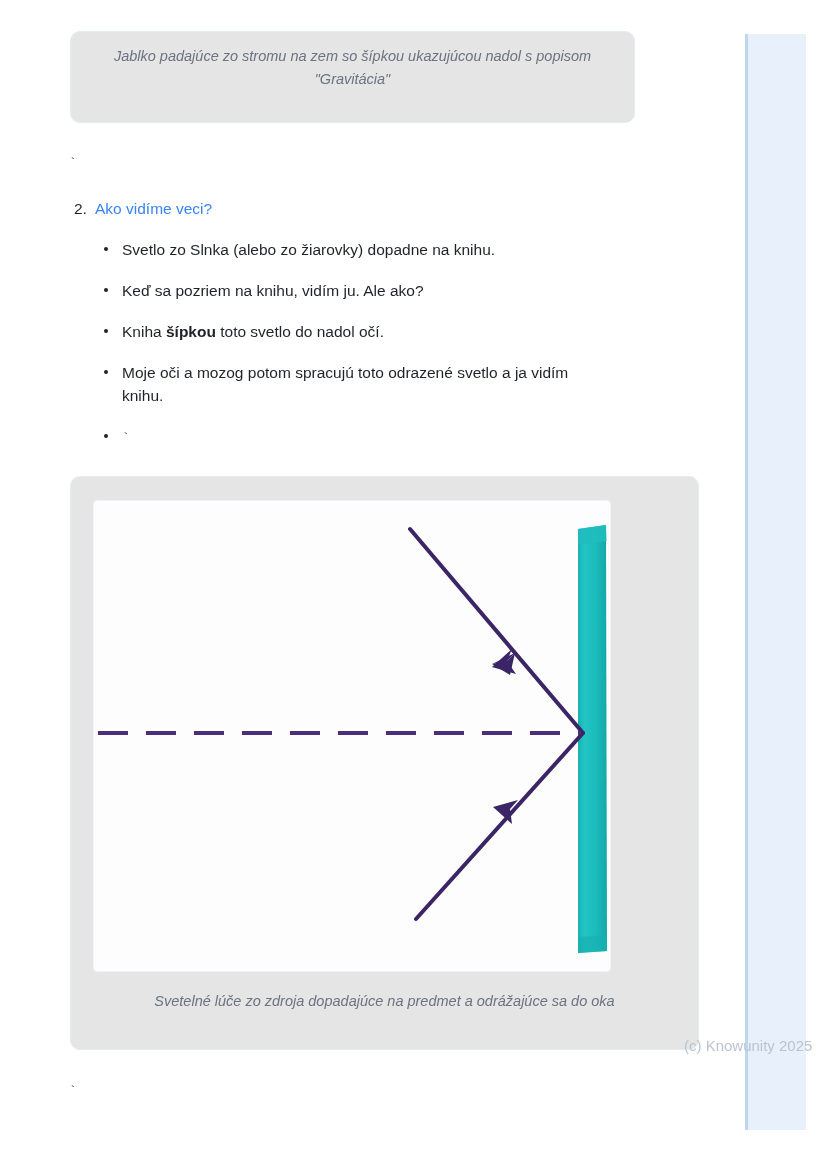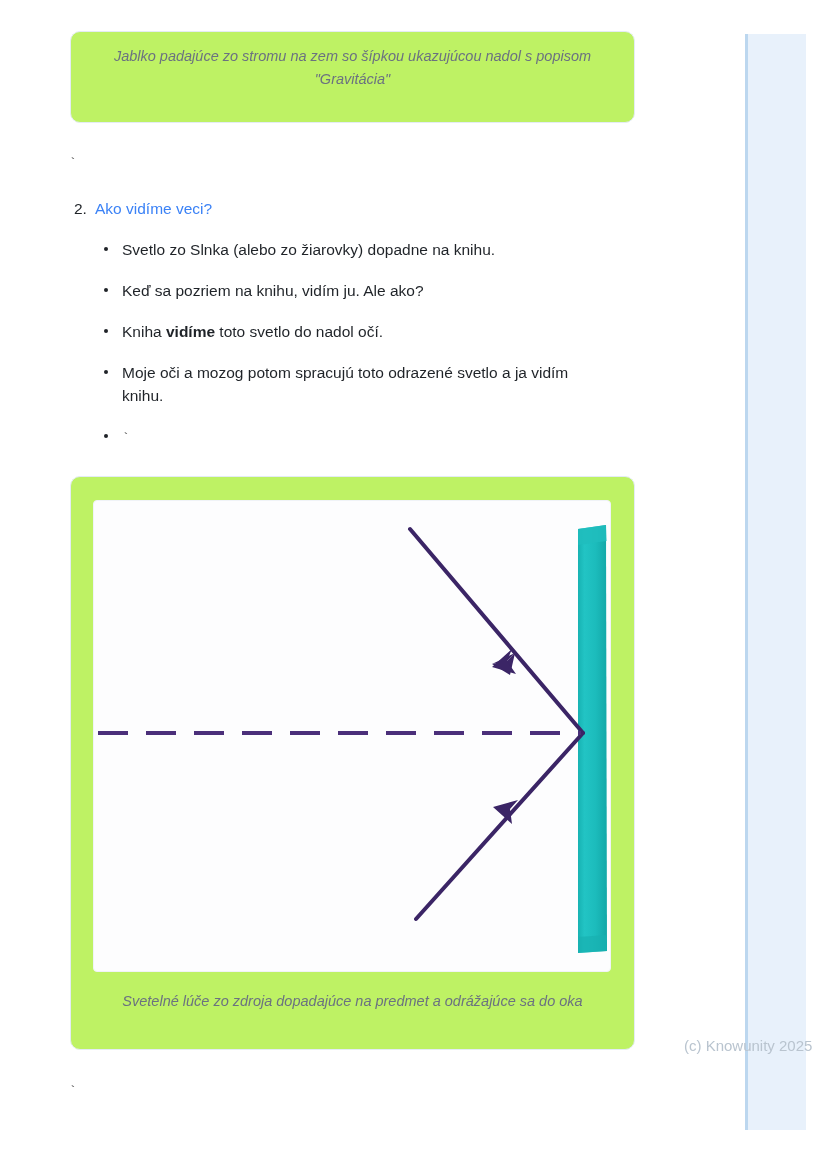--- a/index.html
+++ b/index.html
@@ -35,21 +35,21 @@
     top: 0;
     width: 745px;
     height: 1171px;
   }
 
   
   .card {
     position: absolute;
     border: 1px solid #e4ecf4;
     border-radius: 10px;
-    background: #bef264;
+    background: #e5e5e5;
     box-sizing: border-box;
   }
 
   
   #caption-card-top {
     left: 70px;
     top: 31px;
     width: 565px;
     height: 92px;
   }
@@ -130,21 +130,21 @@
   li.empty-item .tick {
     font-family: "Liberation Mono", "DejaVu Sans Mono", monospace;
     font-size: 13px;
     color: #3a3a3a;
   }
 
   
   #figure-card {
     left: 70px;
     top: 476px;
-    width: 565px;
+    width: 629px;
     height: 574px;
   }
   #figure-inner {
     position: absolute;
     left: 22px;
     top: 23px;
     width: 518px;
     height: 472px;
     background: #fdfdfe;
     border: 1px solid #f0f3f7;
@@ -202,21 +202,21 @@
       <li>
         <span class="dot"></span>
         <span>Svetlo zo Slnka (alebo zo žiarovky) dopadne na knihu.</span>
       </li>
       <li>
         <span class="dot"></span>
         <span>Keď sa pozriem na knihu, vidím ju. Ale ako?</span>
       </li>
       <li>
         <span class="dot"></span>
-        <span>Kniha </span><b>vidíme</b><span> toto svetlo do nadol očí.</span>
+        <span>Kniha </span><b>šípkou</b><span> toto svetlo do nadol očí.</span>
       </li>
       <li>
         <span class="dot"></span>
         <span>Moje oči a mozog potom spracujú toto odrazené svetlo a ja vidím knihu.</span>
       </li>
       <li class="empty-item">
         <span class="dot"></span>
         <span class="tick">`</span>
       </li>
     </ul>

